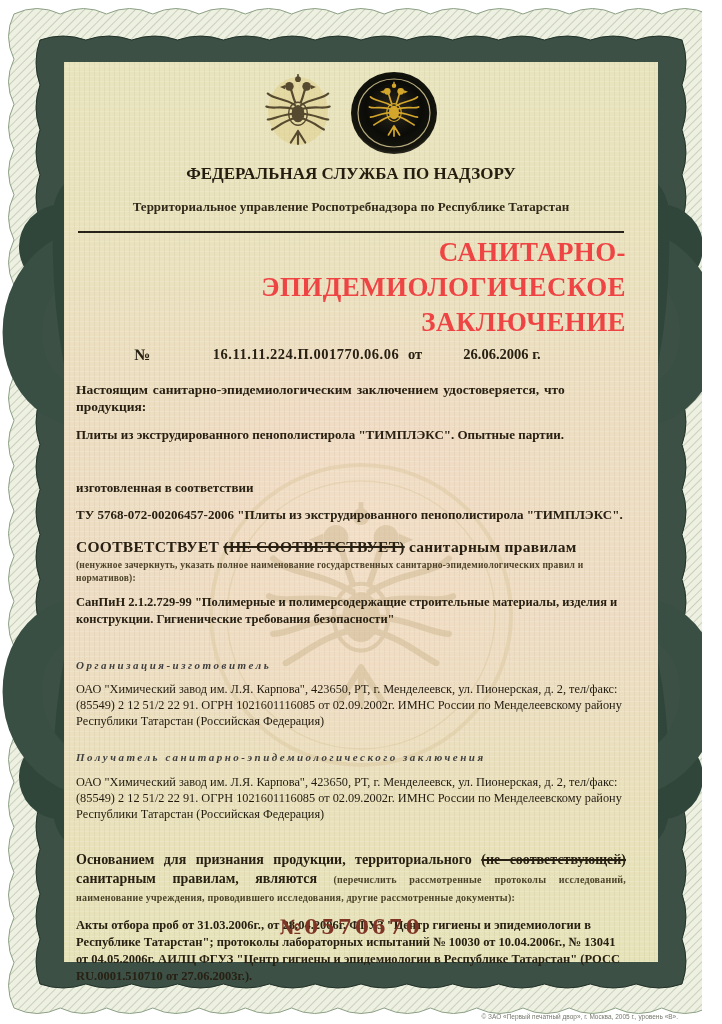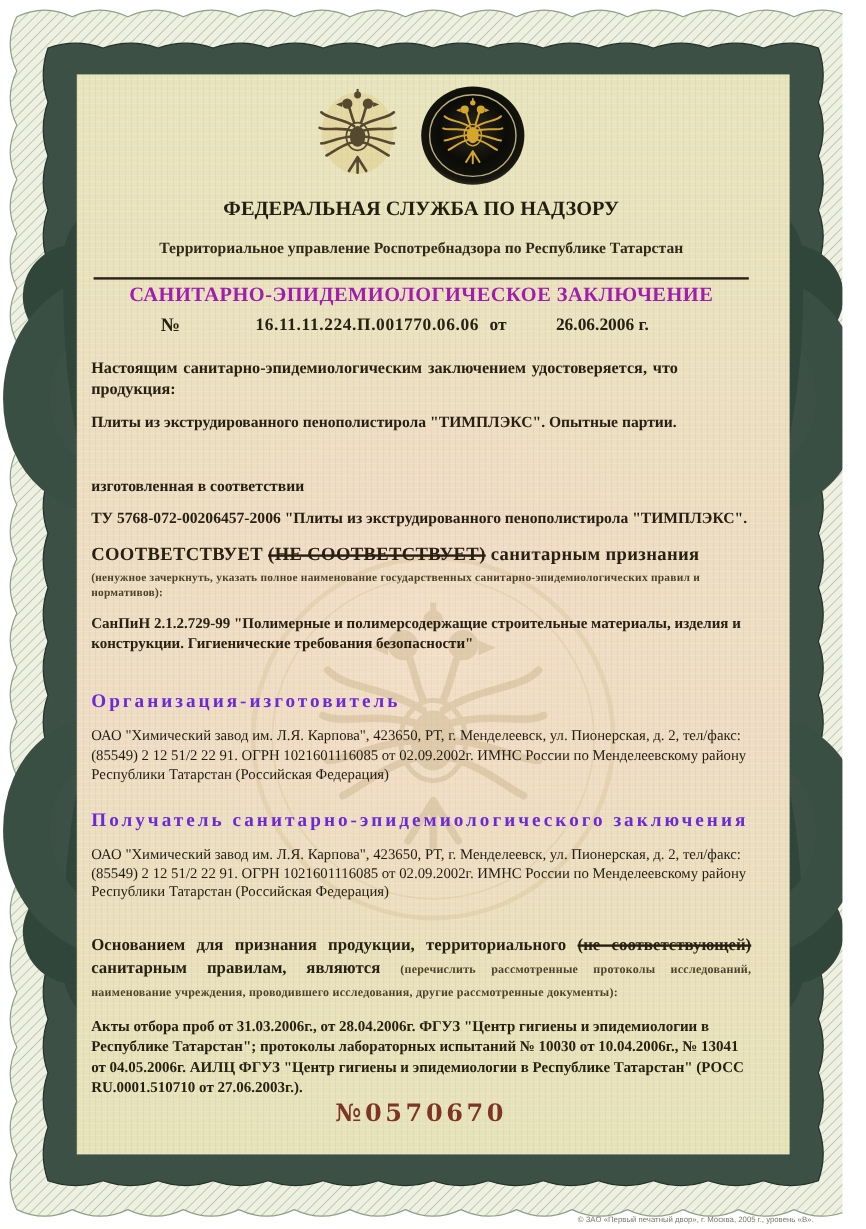--- a/index.html
+++ b/index.html
@@ -12,35 +12,35 @@
       repeating-linear-gradient(90deg, rgba(120,110,70,.07) 0 1px, rgba(0,0,0,0) 1px 5px),
       radial-gradient(ellipse 300px 330px at 49% 53%, #f4dfc9 0%, #f0dcc4 40%, rgba(240,220,196,0) 72%),
       linear-gradient(180deg,#e8e4bd 0%,#e9e3bd 16%,#eddec2 38%,#eeddc4 62%,#e9e1bb 84%,#e6e3b9 100%);}
   .watermark{position:absolute;left:50%;top:388px;transform:translateX(-50%);opacity:.5;filter:blur(.6px);}
   .content{position:absolute;left:76px;right:76px;top:62px;bottom:62px;z-index:2;line-height:1.3;}
   .emblems{display:flex;justify-content:center;align-items:center;gap:14px;height:94px;margin-top:4px;}
   .agency{font-size:17px;font-weight:bold;text-align:center;color:#241d10;line-height:1.22;margin-top:4px;}
   .territorial{font-size:13px;font-weight:bold;text-align:center;color:#33291a;margin-top:14px;}
   .rule{border-top:2px solid #26221a;margin:15px 2px 1px;}
   .caption{font-size:8px;font-weight:bold;text-align:center;color:#44392a;letter-spacing:.4px;}
-  .doc-title{font-size:17px;font-weight:bold;text-align:center;letter-spacing:.4px;color:#a21caf;margin-top:2px;}
+  .doc-title{font-size:27px;font-weight:bold;text-align:right;letter-spacing:.4px;color:#ef4444;margin-top:2px;}
   .numrow{position:relative;height:24px;margin-top:5px;font-size:14.5px;font-weight:bold;}
   .numrow .lbl-no{position:absolute;left:58px;font-size:16px;}
   .numrow .num{position:absolute;left:104px;width:252px;text-align:center;letter-spacing:.5px;}
   .numrow .lbl-ot{position:absolute;left:332px;}
   .numrow .date{position:absolute;left:356px;width:140px;text-align:center;}
   .p-intro{font-size:13.5px;font-weight:bold;margin-top:12px;word-spacing:1.5px;}
   .p-product{font-size:13px;font-weight:bold;margin-top:11px;}
   .p-made{font-size:13px;font-weight:bold;margin-top:36px;}
   .p-tu{font-size:13px;font-weight:bold;margin-top:10px;}
   .p-compl{font-size:15.5px;font-weight:bold;margin-top:13px;letter-spacing:.3px;}
   .struck{text-decoration:line-through;text-decoration-thickness:2px;}
   .note{font-size:9.5px;font-weight:bold;color:#4c432a;line-height:1.4;letter-spacing:.2px;margin-top:2px;}
   .p-sanpin{font-size:12.5px;font-weight:bold;margin-top:9px;line-height:1.35;}
-  .spaced{font-size:16px;font-weight:bold;letter-spacing:2.5px;color:#6d28d9;}
+  .spaced{font-size:11px;font-weight:bold;letter-spacing:2.5px;color:#404040;font-style:italic;}
   .h-manufacturer{margin-top:30px;}
   .h-recipient{margin-top:20px;}
   .details{font-size:12.3px;margin-top:10px;line-height:1.3;color:#221c10;}
   .basis{font-size:14px;font-weight:bold;text-align:justify;word-spacing:3px;margin-top:28px;line-height:1.35;}
   .basis .inline-note{font-size:10px;font-weight:bold;color:#4c432a;word-spacing:0;letter-spacing:.2px;}
   .p-docs{font-size:12.5px;font-weight:bold;margin-top:10px;line-height:1.35;}
   .serial{position:absolute;left:0;right:0;top:852px;text-align:center;font-size:20px;font-weight:bold;
           letter-spacing:3px;color:#7e3526;font-family:"DejaVu Serif",serif;}
   .copyright{position:absolute;right:24px;bottom:4px;z-index:3;font-size:6.5px;
              font-family:"Liberation Sans",sans-serif;color:#77776e;}
@@ -145,21 +145,21 @@
 
     <div class="p-intro">Настоящим санитарно-эпидемиологическим заключением удостоверяется, что продукция:</div>
     <div class="p-product">Плиты из экструдированного пенополистирола "ТИМПЛЭКС". Опытные партии.</div>
 
     <div class="p-made">изготовленная в соответствии</div>
     <div class="p-tu">ТУ 5768-072-00206457-2006 "Плиты из экструдированного пенополистирола "ТИМПЛЭКС".</div>
 
     <div class="p-compl">
       <span>СООТВЕТСТВУЕТ</span>
       <span class="struck">(НЕ СООТВЕТСТВУЕТ)</span>
-      <span>санитарным признания</span>
+      <span>санитарным правилам</span>
     </div>
     <div class="note">(ненужное зачеркнуть, указать полное наименование государственных санитарно-эпидемиологических правил и нормативов):</div>
     <div class="p-sanpin">СанПиН 2.1.2.729-99 "Полимерные и полимерсодержащие строительные материалы, изделия и конструкции. Гигиенические требования безопасности"</div>
 
     <div class="spaced h-manufacturer">Организация-изготовитель</div>
     <div class="details">ОАО "Химический завод им. Л.Я. Карпова", 423650, РТ, г. Менделеевск, ул. Пионерская, д. 2, тел/факс: (85549) 2 12 51/2 22 91. ОГРН 1021601116085 от 02.09.2002г. ИМНС России по Менделеевскому району Республики Татарстан (Российская Федерация)</div>
 
     <div class="spaced h-recipient">Получатель санитарно-эпидемиологического заключения</div>
     <div class="details">ОАО "Химический завод им. Л.Я. Карпова", 423650, РТ, г. Менделеевск, ул. Пионерская, д. 2, тел/факс: (85549) 2 12 51/2 22 91. ОГРН 1021601116085 от 02.09.2002г. ИМНС России по Менделеевскому району Республики Татарстан (Российская Федерация)</div>
 

